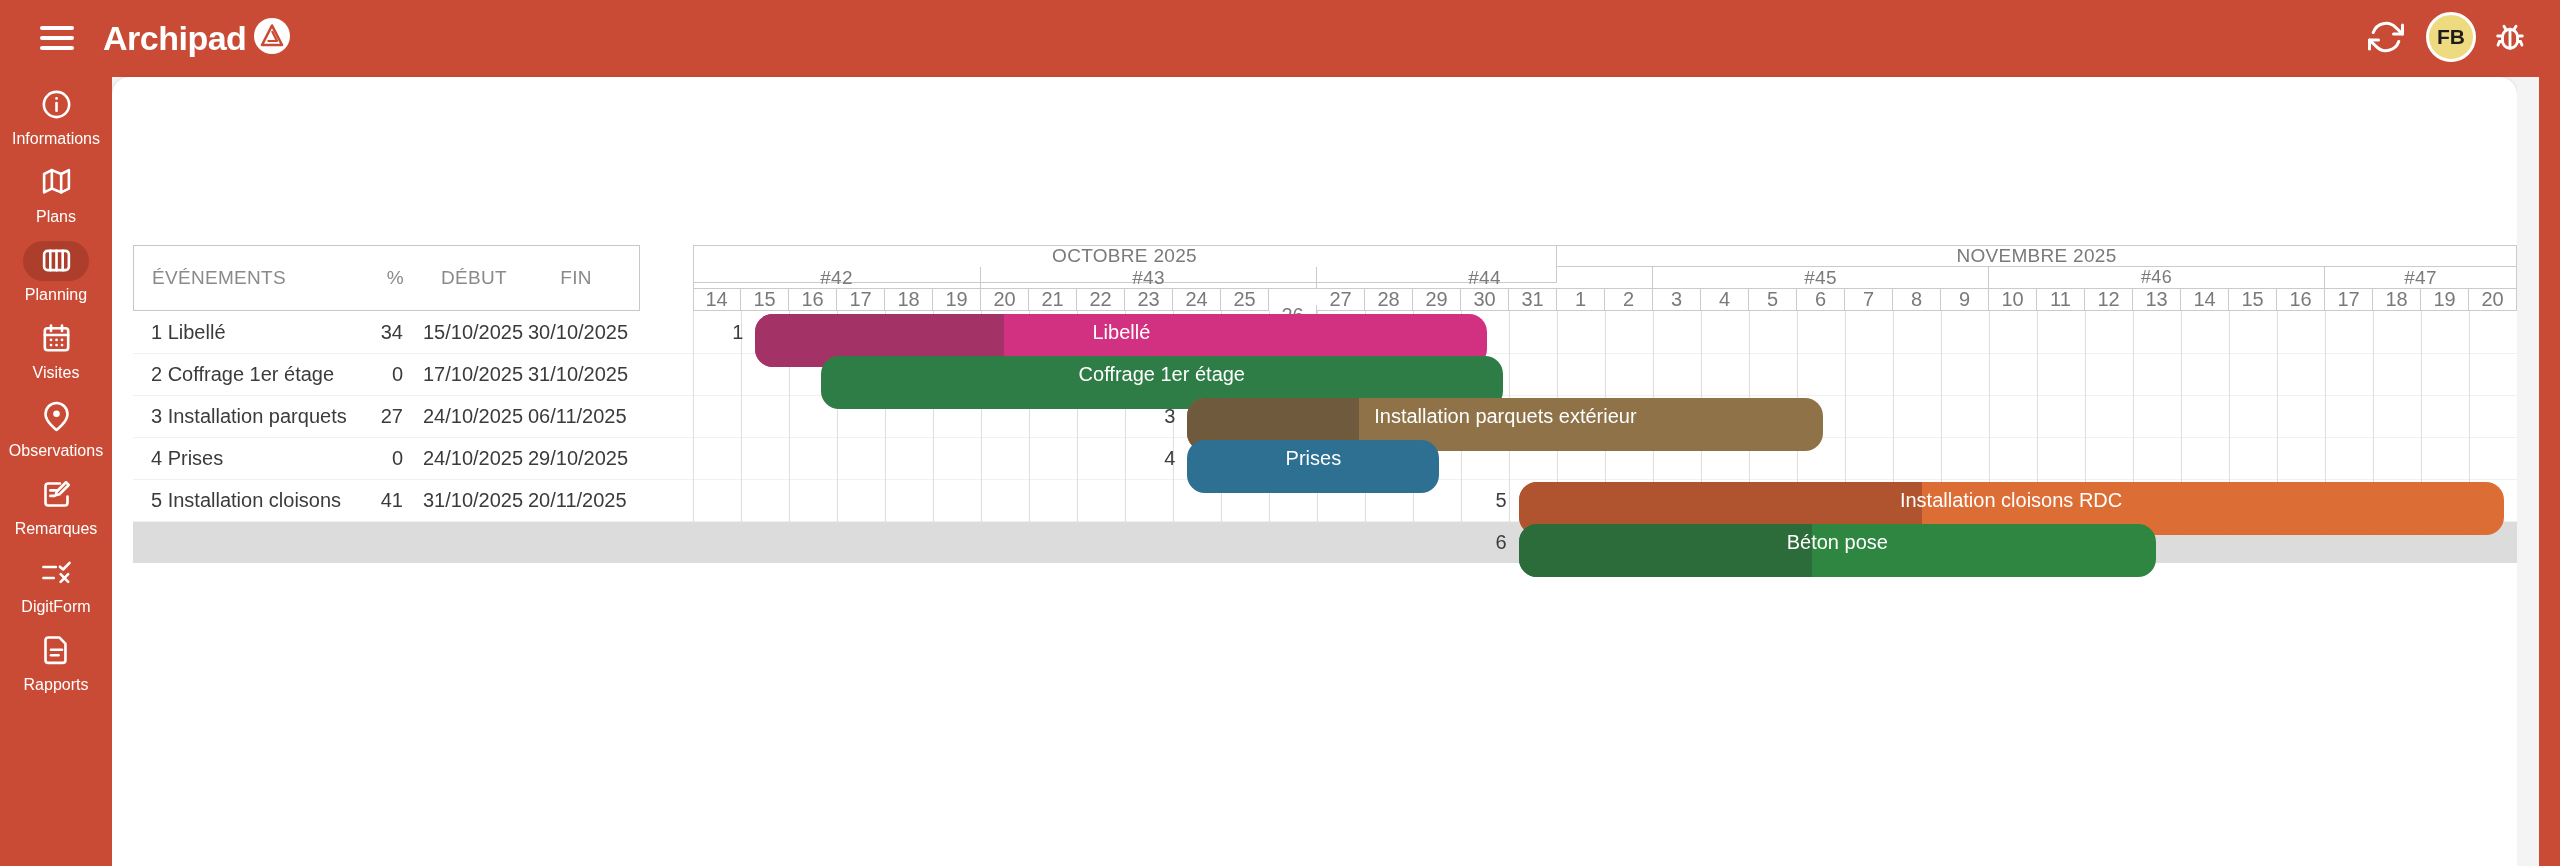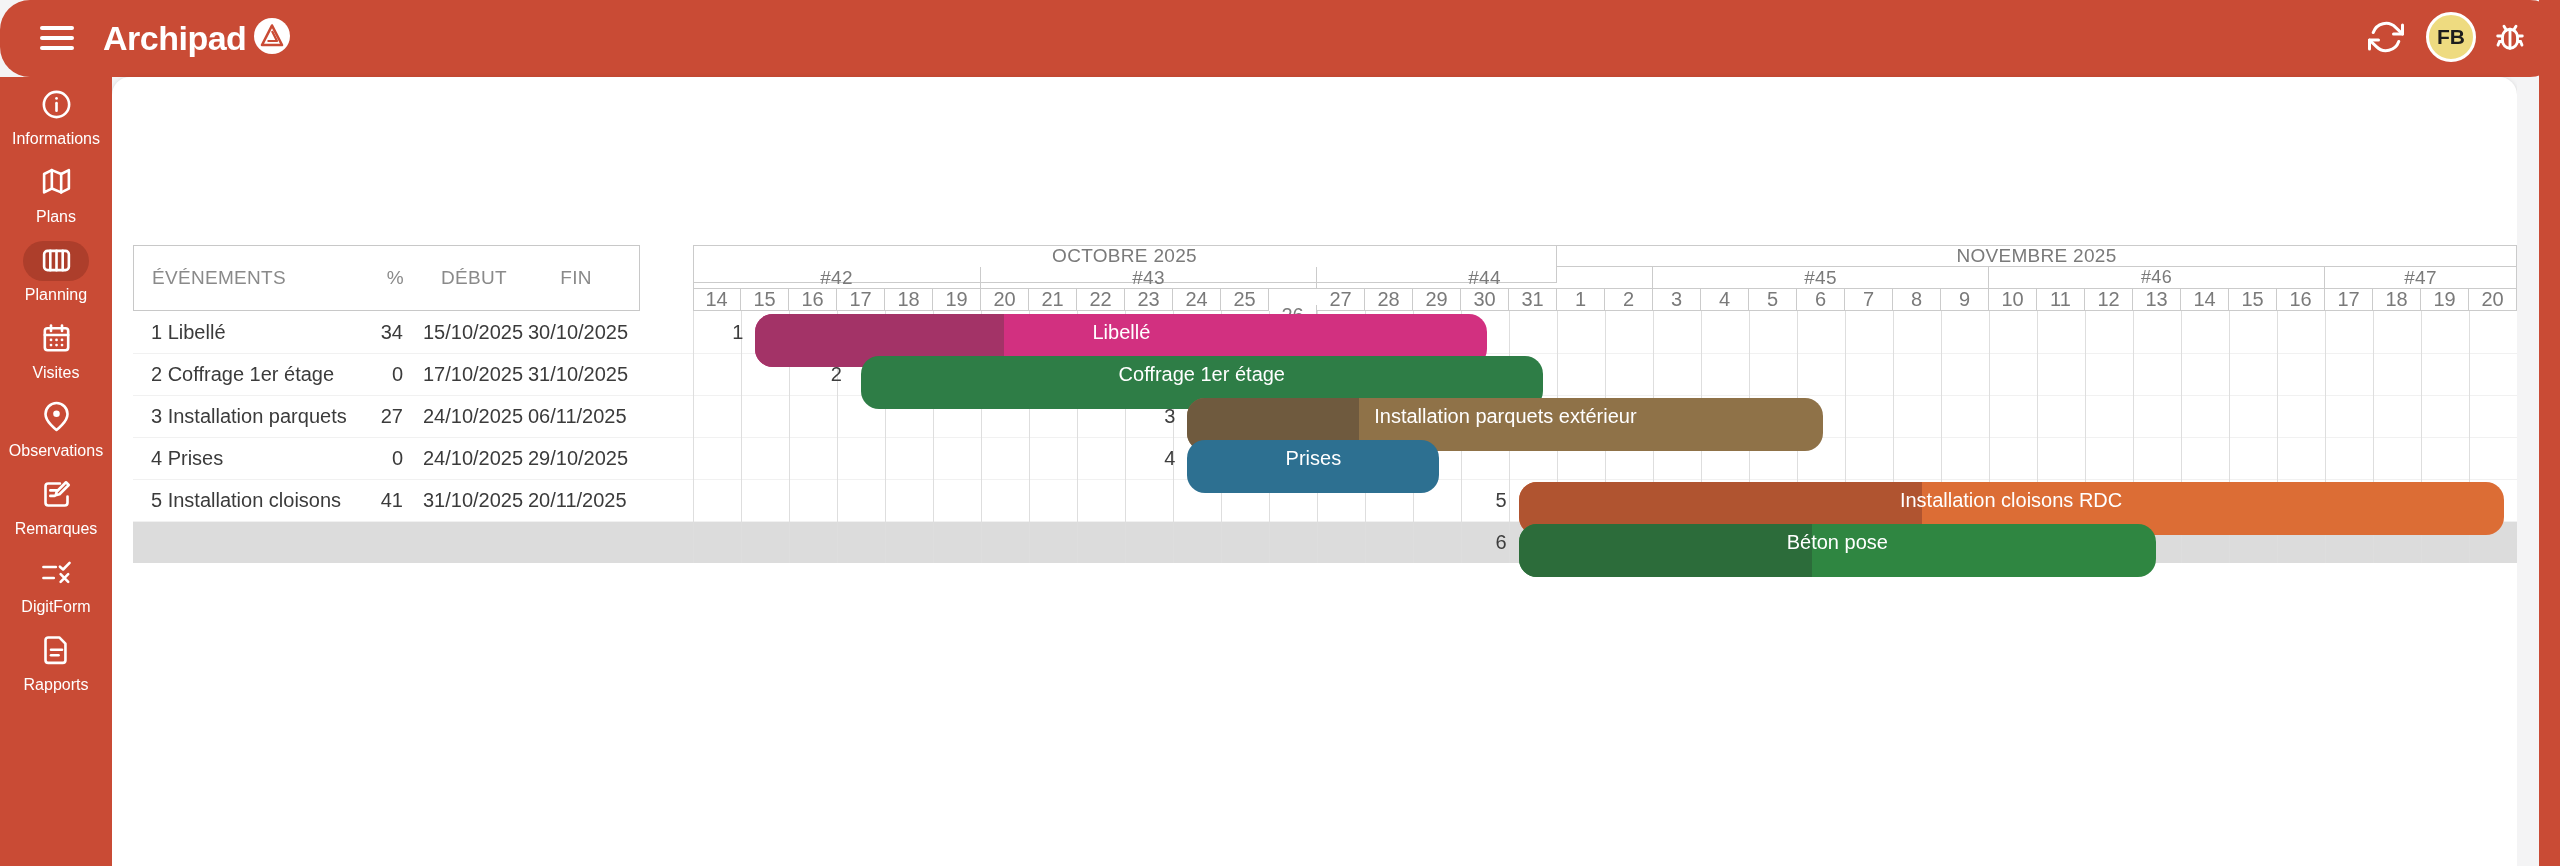--- a/index.html
+++ b/index.html
@@ -4,21 +4,21 @@
 <style>
   * { margin:0; padding:0; box-sizing:border-box; }
   html,body { width:2560px; height:866px; }
   body {
     position:relative; overflow:hidden; background:#f4f4f5;
     font-family:"Liberation Sans", sans-serif;
     -webkit-font-smoothing:antialiased;
   }
 
   
-  .topband { position:absolute; left:0; top:0; width:2560px; height:77px; background:#c94b35;border-radius:30px; }
+  .topband { position:absolute; left:0; top:0; width:2560px; height:77px; background:#c94b35; }
   .sidebar  { position:absolute; left:0; top:77px; width:112px; height:789px; background:#c94b35; z-index:3; }
   .redstrip { position:absolute; right:0; top:0; width:21px; height:866px; background:#c94b35; z-index:2; }
   .gutter   { position:absolute; right:21px; top:77px; width:22px; height:789px; background:#f4f4f5; z-index:2; }
 
   .hamburger { position:absolute; left:40px; top:25px; width:34px; height:26px; cursor:pointer; }
   .hamburger i { position:absolute; left:0; width:34px; height:4px; border-radius:2px; background:#fff; display:block; }
   .hamburger i:nth-child(1){top:1px} .hamburger i:nth-child(2){top:11px} .hamburger i:nth-child(3){top:21px}
 
   .logo { position:absolute; left:103px; top:17px; height:42px; display:flex; align-items:center; gap:8px; }
   .logo-text { color:#fff; font-size:34px; font-weight:bold; letter-spacing:-.5px; }
@@ -212,21 +212,21 @@
       <div class="gline" style="left: 2261px; top: 234px; height: 252px;"></div>
       <div class="gline" style="left: 2309px; top: 234px; height: 252px;"></div>
       <div class="gline" style="left: 2357px; top: 234px; height: 252px;"></div>
       <div class="gline" style="left: 2405px; top: 234px; height: 252px;"></div>
       <div class="gnum" style="left: 591.4px; top: 234px;">1</div>
       <div class="gbar" style="left: 643.4px; top: 237px; width: 732px; background: rgb(210, 48, 128);">
         <div class="done" style="width: 248.88px; background: rgb(163, 51, 103);"></div>
         <div class="blabel">Libellé</div>
       </div>
       <div class="gnum" style="left: 689.8px; top: 276px;">2</div>
-      <div class="gbar" style="left: 749px; top: 279px; width: 681.6px; background: rgb(46, 125, 70);">
+      <div class="gbar" style="left: 709px; top: 279px; width: 681.6px; background: rgb(46, 125, 70);">
         <div class="blabel">Coffrage 1er étage</div>
       </div>
       <div class="gnum" style="left: 1023.4px; top: 318px;">3</div>
       <div class="gbar" style="left: 1075.4px; top: 321px; width: 636px; background: rgb(143, 114, 72);">
         <div class="done" style="width: 171.72px; background: rgb(111, 90, 62);"></div>
         <div class="blabel">Installation parquets extérieur</div>
       </div>
       <div class="gnum" style="left: 1023.4px; top: 360px;">4</div>
       <div class="gbar" style="left: 1075.4px; top: 363px; width: 252px; background: rgb(45, 112, 145);">
         <div class="blabel">Prises</div>

